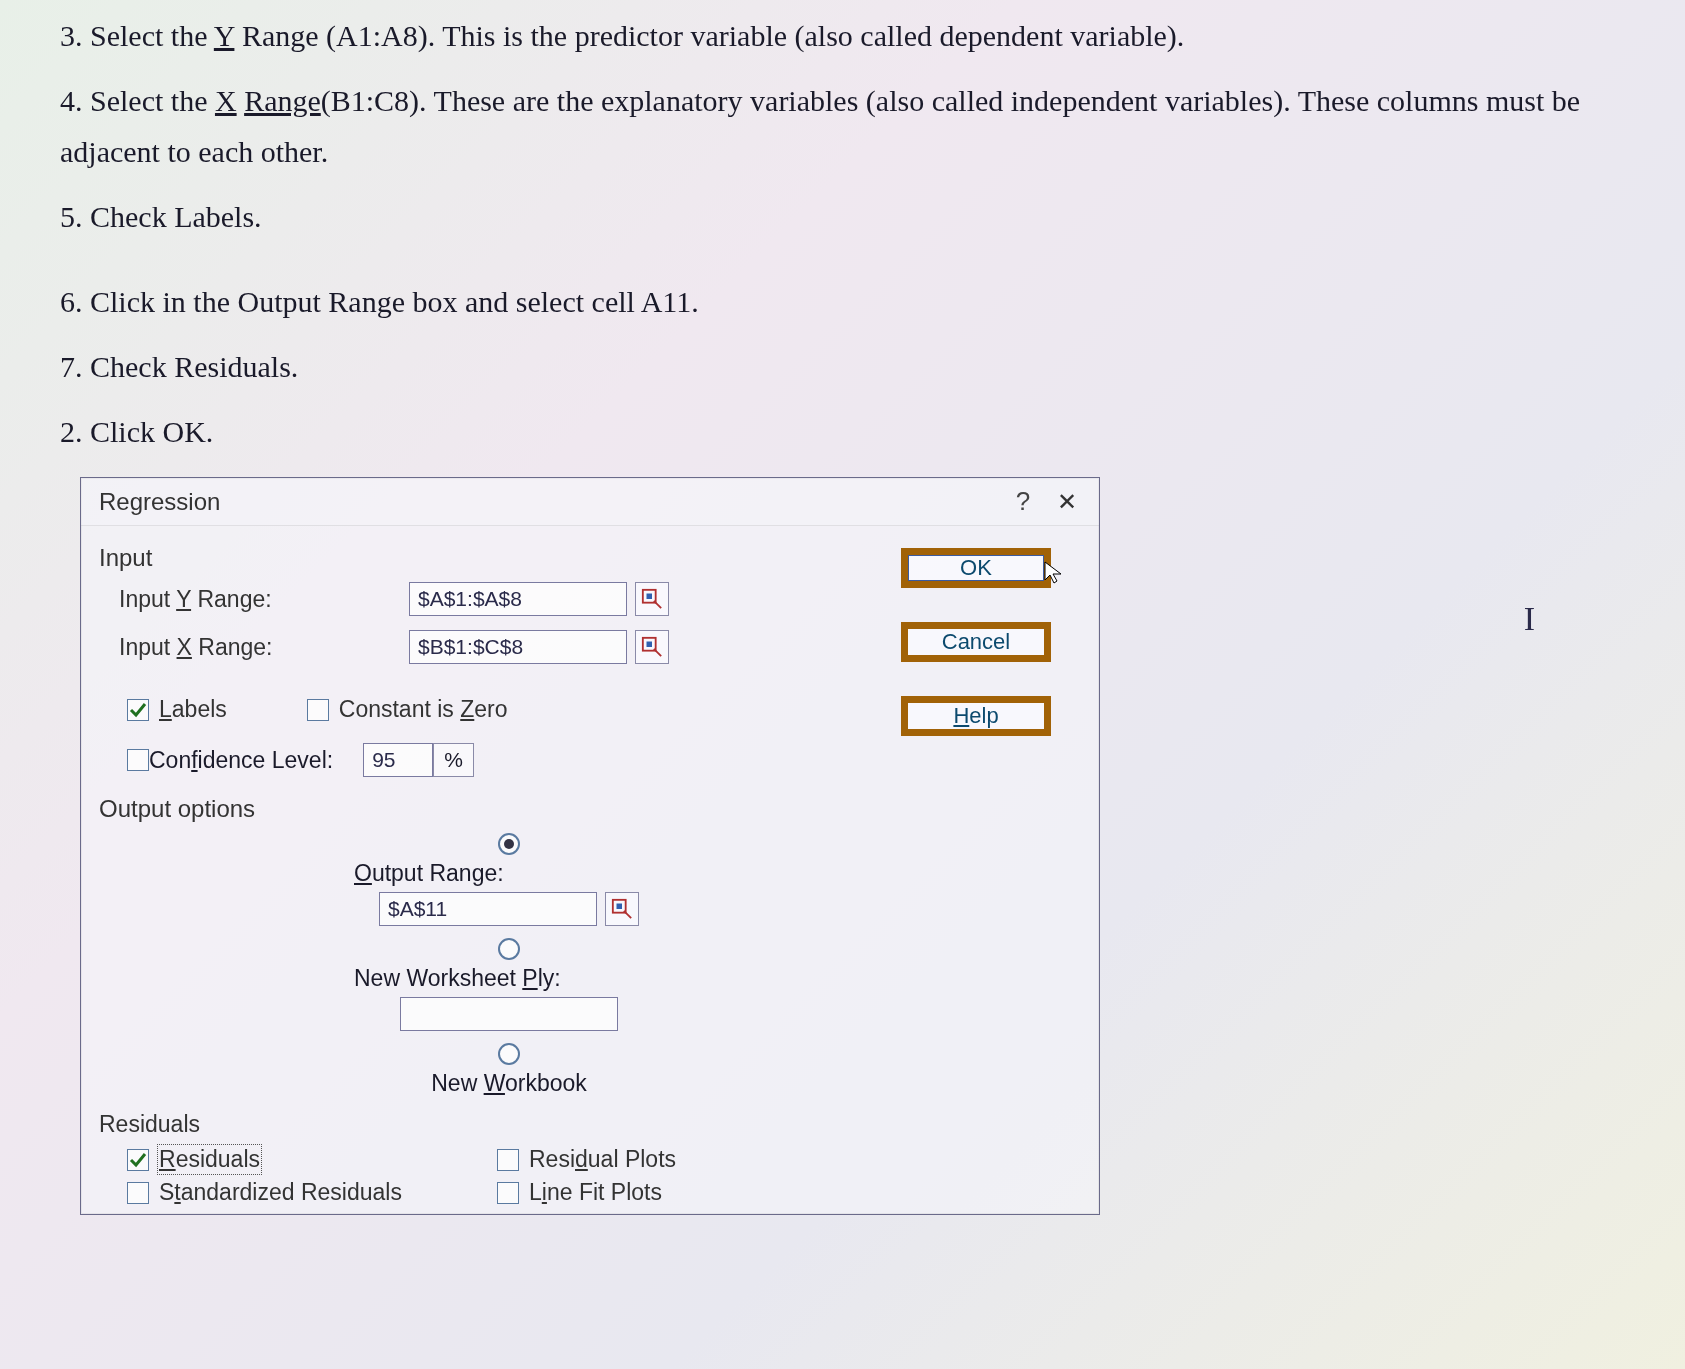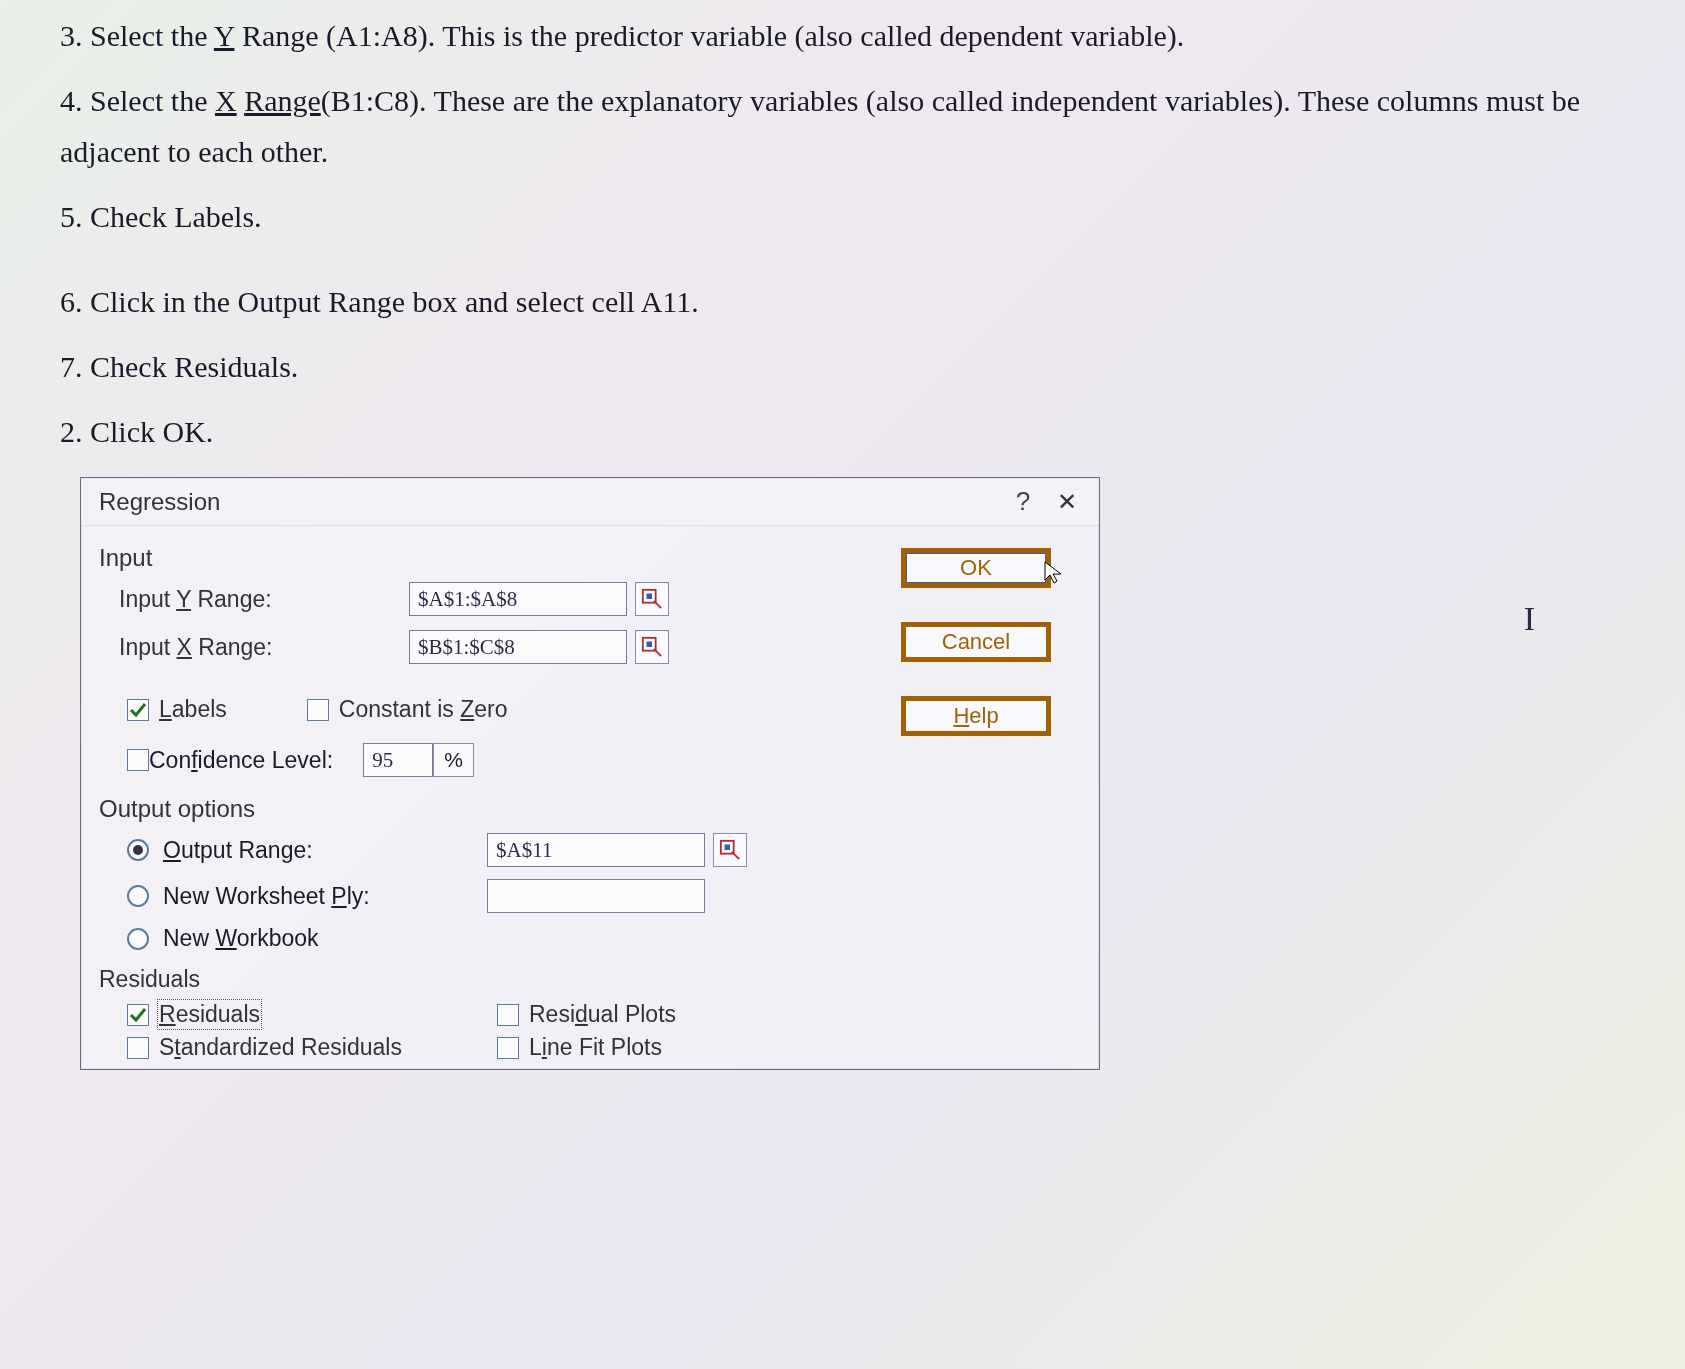--- a/index.html
+++ b/index.html
@@ -54,21 +54,21 @@
 .row { display: flex; align-items: center; margin-bottom: 14px; }
 .label-col { width: 310px; font-size: 23px; color: #333; padding-left: 20px; }
 .field-col { display: flex; align-items: center; gap: 8px; }
 input.txt {
   border: 1px solid #7a7aa0;
   background: rgba(255,255,255,0.7);
   height: 34px;
   padding: 2px 8px;
   font-size: 21px;
   color: #2a2a4a;
-  font-family: Liberation Serif, serif;
+  font-family: Liberation Sans, sans-serif;
 }
 .ref-input { width: 218px; }
 .rangepick {
   width: 34px; height: 34px;
   border: 1px solid #8a8aa8;
   background: rgba(250,250,255,0.8);
   display: inline-flex; align-items: center; justify-content: center;
 }
 .rangepick svg { width: 22px; height: 22px; }
 .chk-row { display: flex; align-items: center; gap: 10px; padding-left: 28px; font-size: 23px; color: #333; }
@@ -83,27 +83,27 @@
   background: rgba(255,255,255,0.7);
   display: inline-flex; align-items: center; justify-content: center; flex-shrink: 0;
 }
 .radio.sel::after { content:""; width:10px; height:10px; border-radius:50%; background:#334; }
 .conf-row { display:flex; align-items:center; padding-left:28px; font-size:23px; }
 .conf-input { width: 70px; }
 .pct-box {
   border:1px solid #8a8aa8; height:34px; padding:2px 10px; font-size:21px;
   display:inline-flex; align-items:center; background: rgba(255,255,255,0.5);
 }
-.radio-row { display:flex; align-items:center; gap:14px; padding-left:28px; font-size:23px; margin-bottom:12px; }
+.radio-row { display:flex; align-items:center; gap:5px; padding-left:28px; font-size:23px; margin-bottom:12px;flex-direction:column; }
 .out-row { display:flex; align-items:center; }
 .out-label { width: 310px; padding-left: 0; }
 .btn {
-  width: 150px; height: 40px; border: 5px solid #a16207;
+  width: 150px; height: 40px; border: 7px solid #a16207;
   background: rgba(250,250,255,0.8);
-  font-size: 22px; color: #a16207;
+  font-size: 22px; color: #0c4a6e;
   display:flex; align-items:center; justify-content:center;
   margin-bottom: 18px;
 }
 .btn.ok { box-shadow: 0 0 0 1px #3a5aa0 inset; }
 .section-gap { height: 18px; }
 .sub-title { font-size: 23px; color: #333; margin: 14px 0 8px 0; }
 .resid-grid { display:flex; }
 .resid-col { width: 370px; }
 .dotted-focus { outline: 1px dotted #555; outline-offset: 1px; }
 .cursor {

